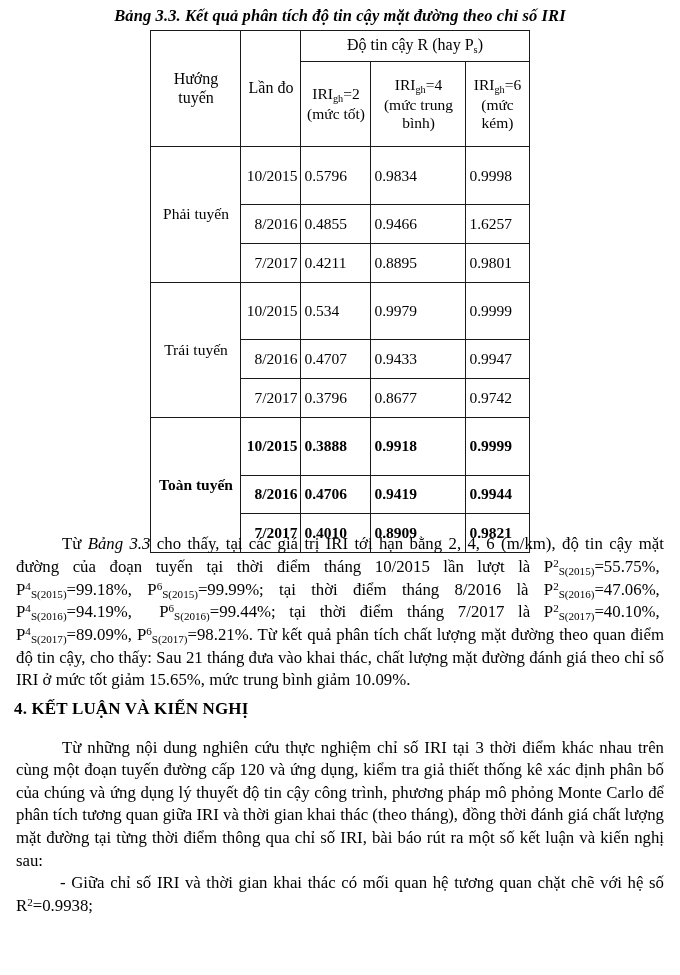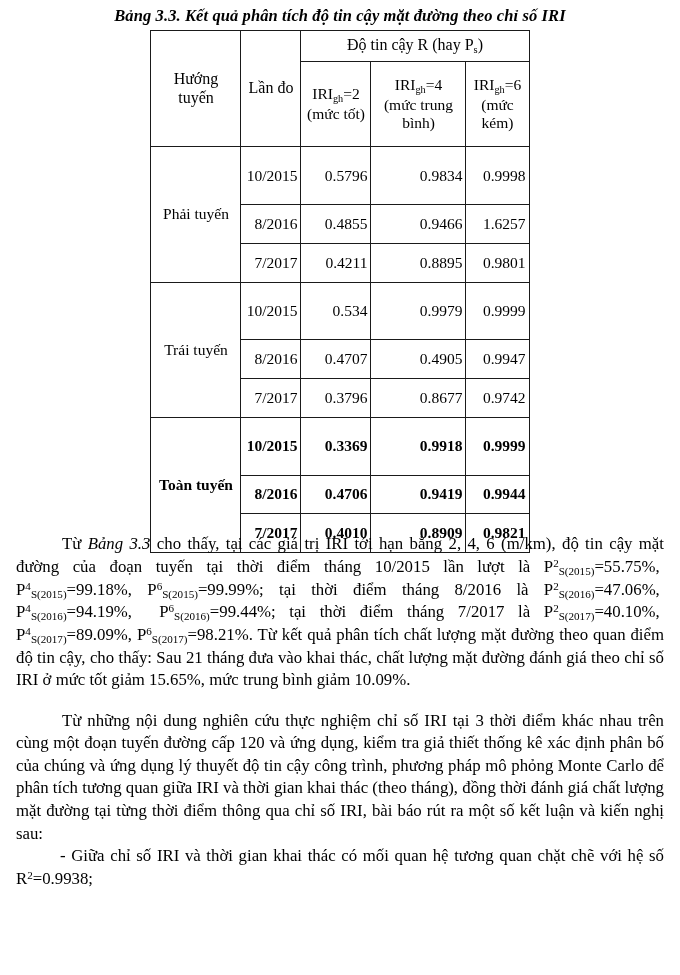--- a/index.html
+++ b/index.html
@@ -78,21 +78,21 @@
   td.dir {
     text-align: center;
     line-height: 1.15;
   }
   td.times {
     text-align: right;
     line-height: 1.15;
     padding-left: 3px;
   }
   td.val {
-    text-align: right;
+    text-align: left;
   }
   tr.bold td { font-weight: bold; }
   tr.tall td { height: 54px; }
   tr.reg td  { height: 36px; }
 
   sub { font-size: 0.66em; vertical-align: -0.25em; }
   sup { font-size: 0.66em; vertical-align: 0.45em; }
 
   
   .para {
@@ -172,33 +172,33 @@
           <tr class="tall">
             <td class="dir" rowspan="3">Trái tuyến</td>
             <td class="times">10/2015</td>
             <td class="val">0.534</td>
             <td class="val">0.9979</td>
             <td class="val">0.9999</td>
           </tr>
           <tr class="reg">
             <td class="times">8/2016</td>
             <td class="val">0.4707</td>
-            <td class="val">0.4905</td>
+            <td class="val">0.9433</td>
             <td class="val">0.9947</td>
           </tr>
           <tr class="reg">
             <td class="times">7/2017</td>
             <td class="val">0.3796</td>
             <td class="val">0.8677</td>
             <td class="val">0.9742</td>
           </tr>
           <tr class="bold tall">
             <td class="dir" rowspan="3">Toàn tuyến</td>
             <td class="times">10/2015</td>
-            <td class="val">0.3369</td>
+            <td class="val">0.3888</td>
             <td class="val">0.9918</td>
             <td class="val">0.9999</td>
           </tr>
           <tr class="bold reg">
             <td class="times">8/2016</td>
             <td class="val">0.4706</td>
             <td class="val">0.9419</td>
             <td class="val">0.9944</td>
           </tr>
           <tr class="bold reg">
@@ -206,18 +206,19 @@
             <td class="val">0.4010</td>
             <td class="val">0.8909</td>
             <td class="val">0.9821</td>
           </tr>
         </tbody>
     </table>
   </div>
 
   <p class="para first"><span class="ind"></span><span>Từ </span><i class="ref">Bảng 3.3</i><span> cho thấy, tại các giá trị IRI tới hạn bằng 2, 4, 6 (m/km), độ tin cậy mặt đường của đoạn tuyến tại thời điểm tháng 10/2015 lần lượt là </span><span>P<sup>2</sup><sub>S(2015)</sub></span><span>=55.75%,</span>&nbsp; <span>P<sup>4</sup><sub>S(2015)</sub></span><span>=99.18%,</span> <span>P<sup>6</sup><sub>S(2015)</sub></span><span>=99.99%; tại thời điểm tháng 8/2016 là </span><span>P<sup>2</sup><sub>S(2016)</sub></span><span>=47.06%,</span>&nbsp; <span>P<sup>4</sup><sub>S(2016)</sub></span><span>=94.19%,</span>&nbsp; <span>P<sup>6</sup><sub>S(2016)</sub></span><span>=99.44%; tại thời điểm tháng 7/2017 là </span><span>P<sup>2</sup><sub>S(2017)</sub></span><span>=40.10%,</span>&nbsp; <span>P<sup>4</sup><sub>S(2017)</sub></span><span>=89.09%,</span> <span>P<sup>6</sup><sub>S(2017)</sub></span><span>=98.21%. Từ kết quả phân tích chất lượng mặt đường theo quan điểm độ tin cậy, cho thấy: Sau 21 tháng đưa vào khai thác, chất lượng mặt đường đánh giá theo chỉ số IRI ở mức tốt giảm 15.65%, mức trung bình giảm 10.09%.</span></p>
 
+  <div class="heading">4. KẾT LUẬN VÀ KIẾN NGHỊ</div>
 
   <p class="para concl"><span class="ind"></span><span>Từ những nội dung nghiên cứu thực nghiệm chỉ số IRI tại 3 thời điểm khác nhau trên cùng một đoạn tuyến đường cấp 120 và ứng dụng, kiểm tra giả thiết thống kê xác định phân bố của chúng và ứng dụng lý thuyết độ tin cậy công trình, phương pháp mô phỏng Monte Carlo để phân tích tương quan giữa IRI và thời gian khai thác (theo tháng), đồng thời đánh giá chất lượng mặt đường tại từng thời điểm thông qua chỉ số IRI, bài báo rút ra một số kết luận và kiến nghị sau:</span></p>
 
   <p class="para bullet"><span class="ind-b"></span><span>- Giữa chỉ số IRI và thời gian khai thác có mối quan hệ tương quan chặt chẽ với hệ số R</span><sup>2</sup><span>=0.9938;</span></p>
 
 </div>
 
 </body></html>

